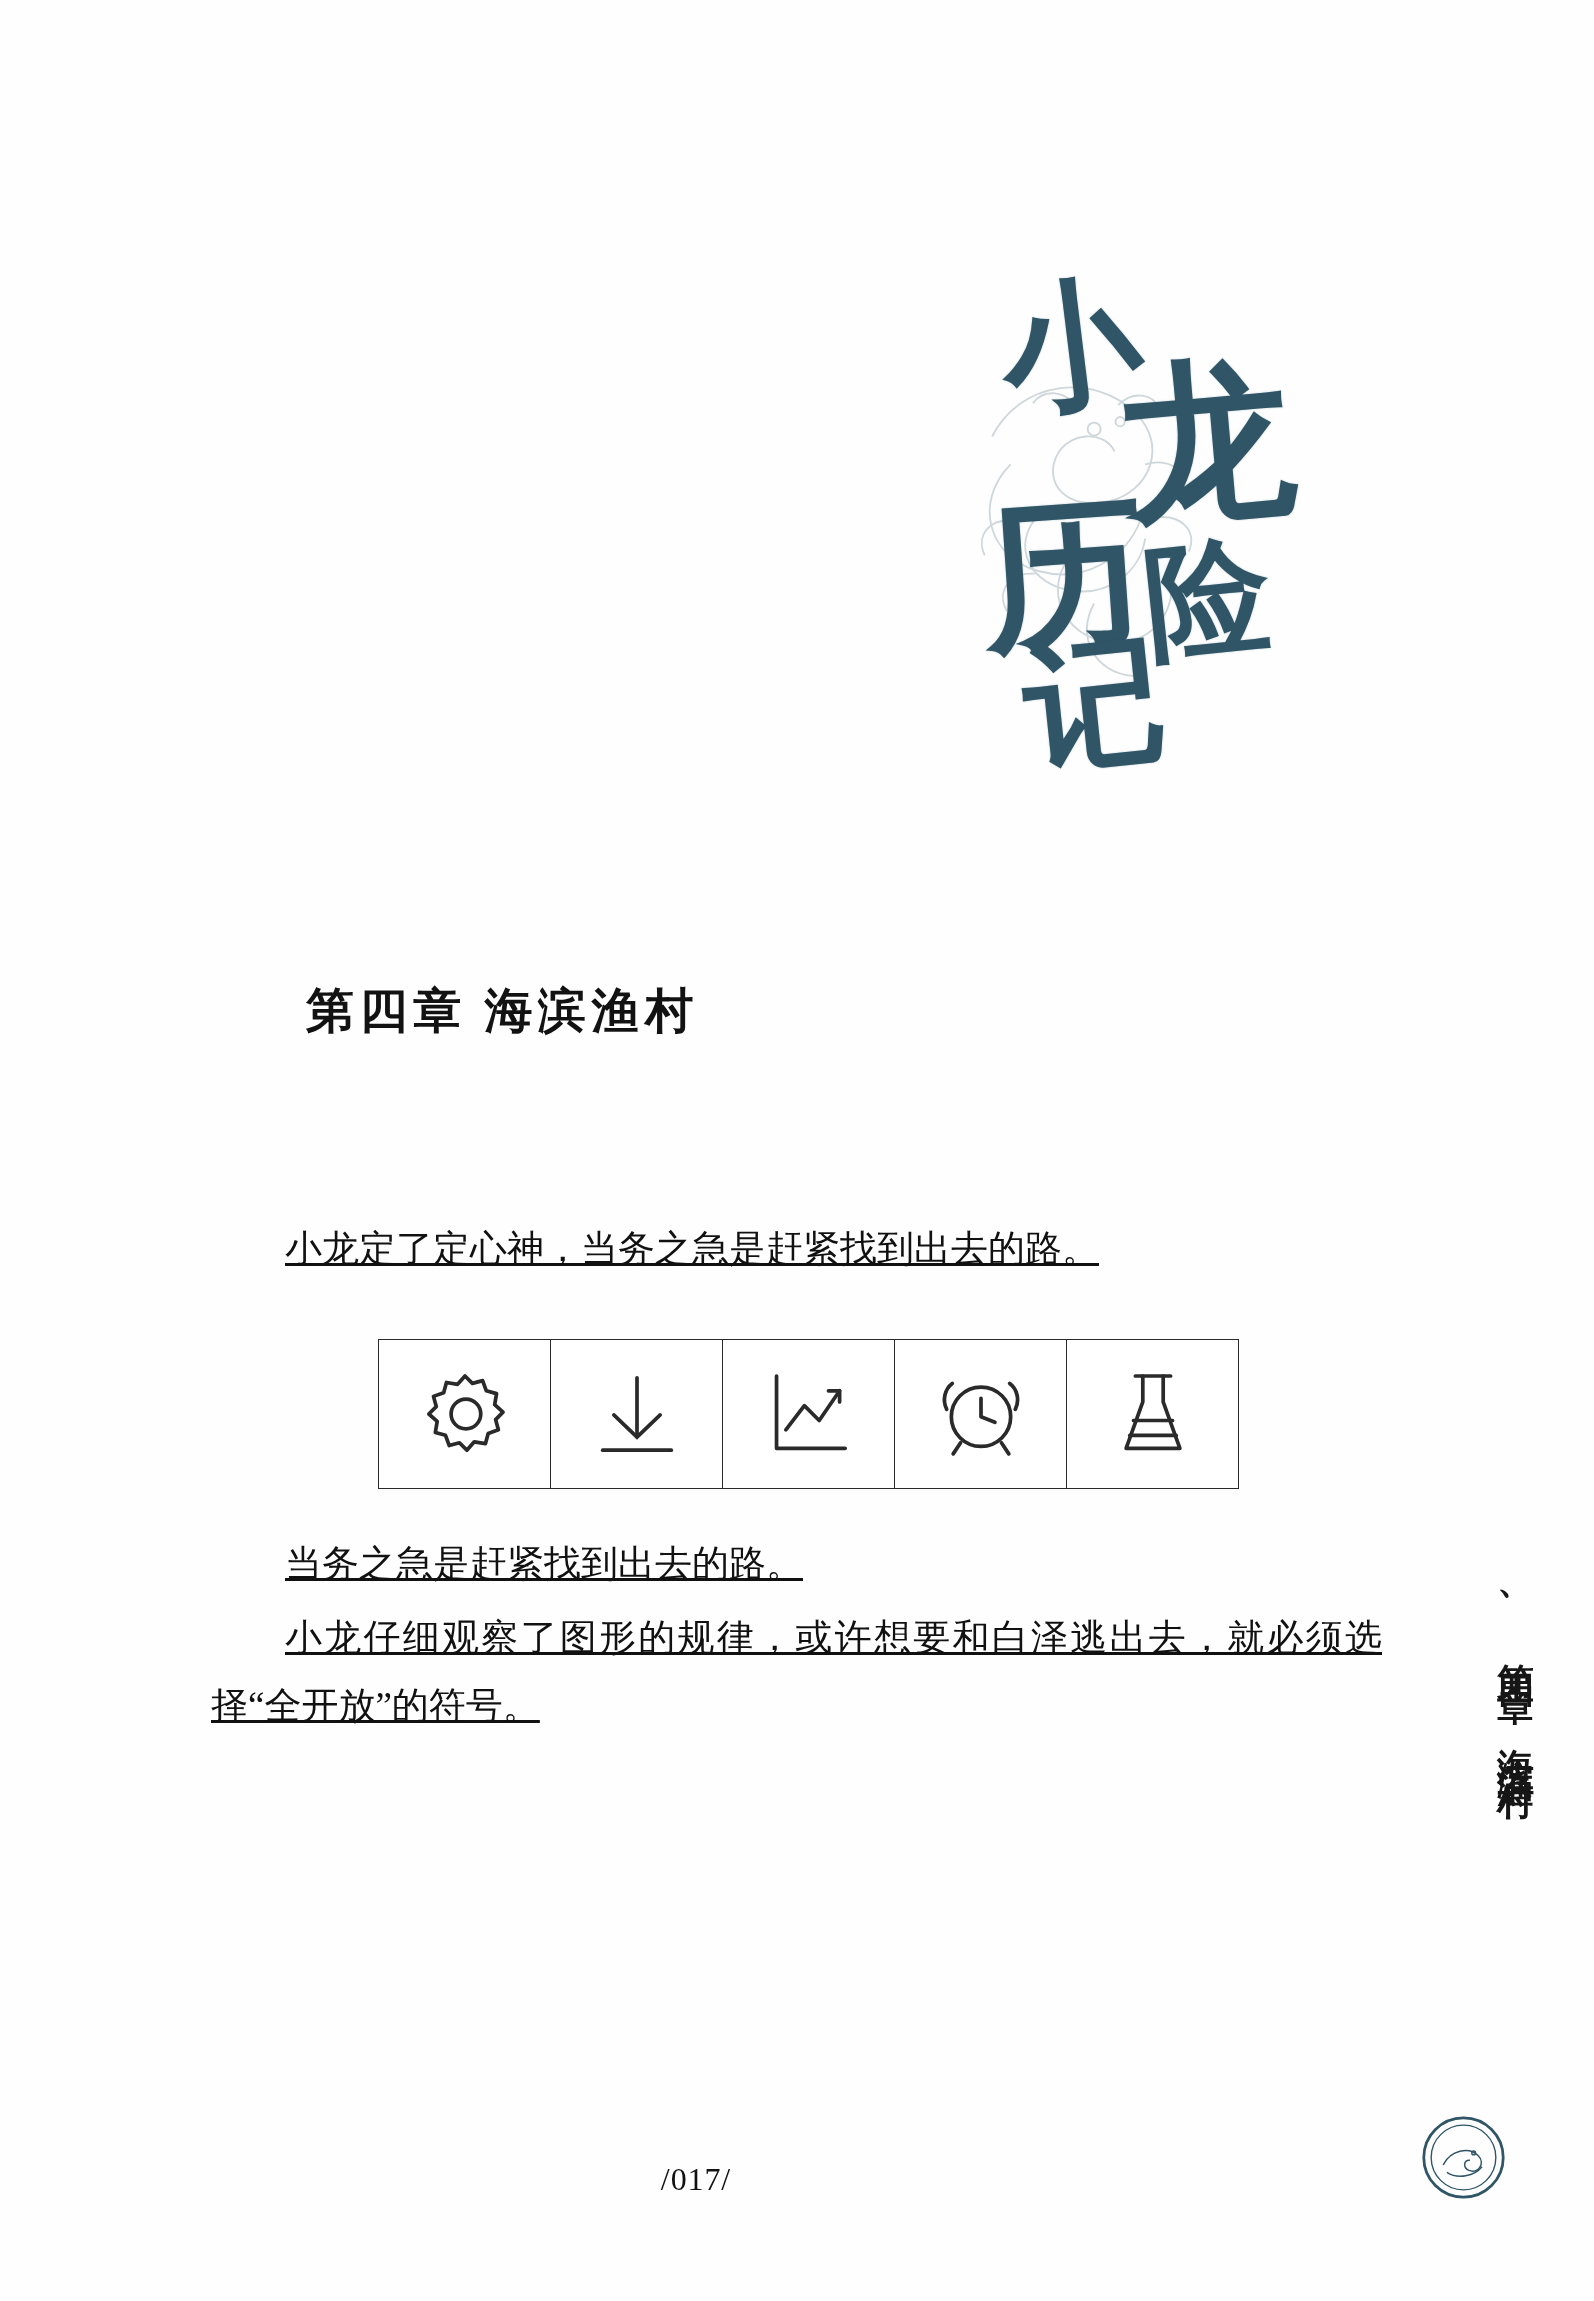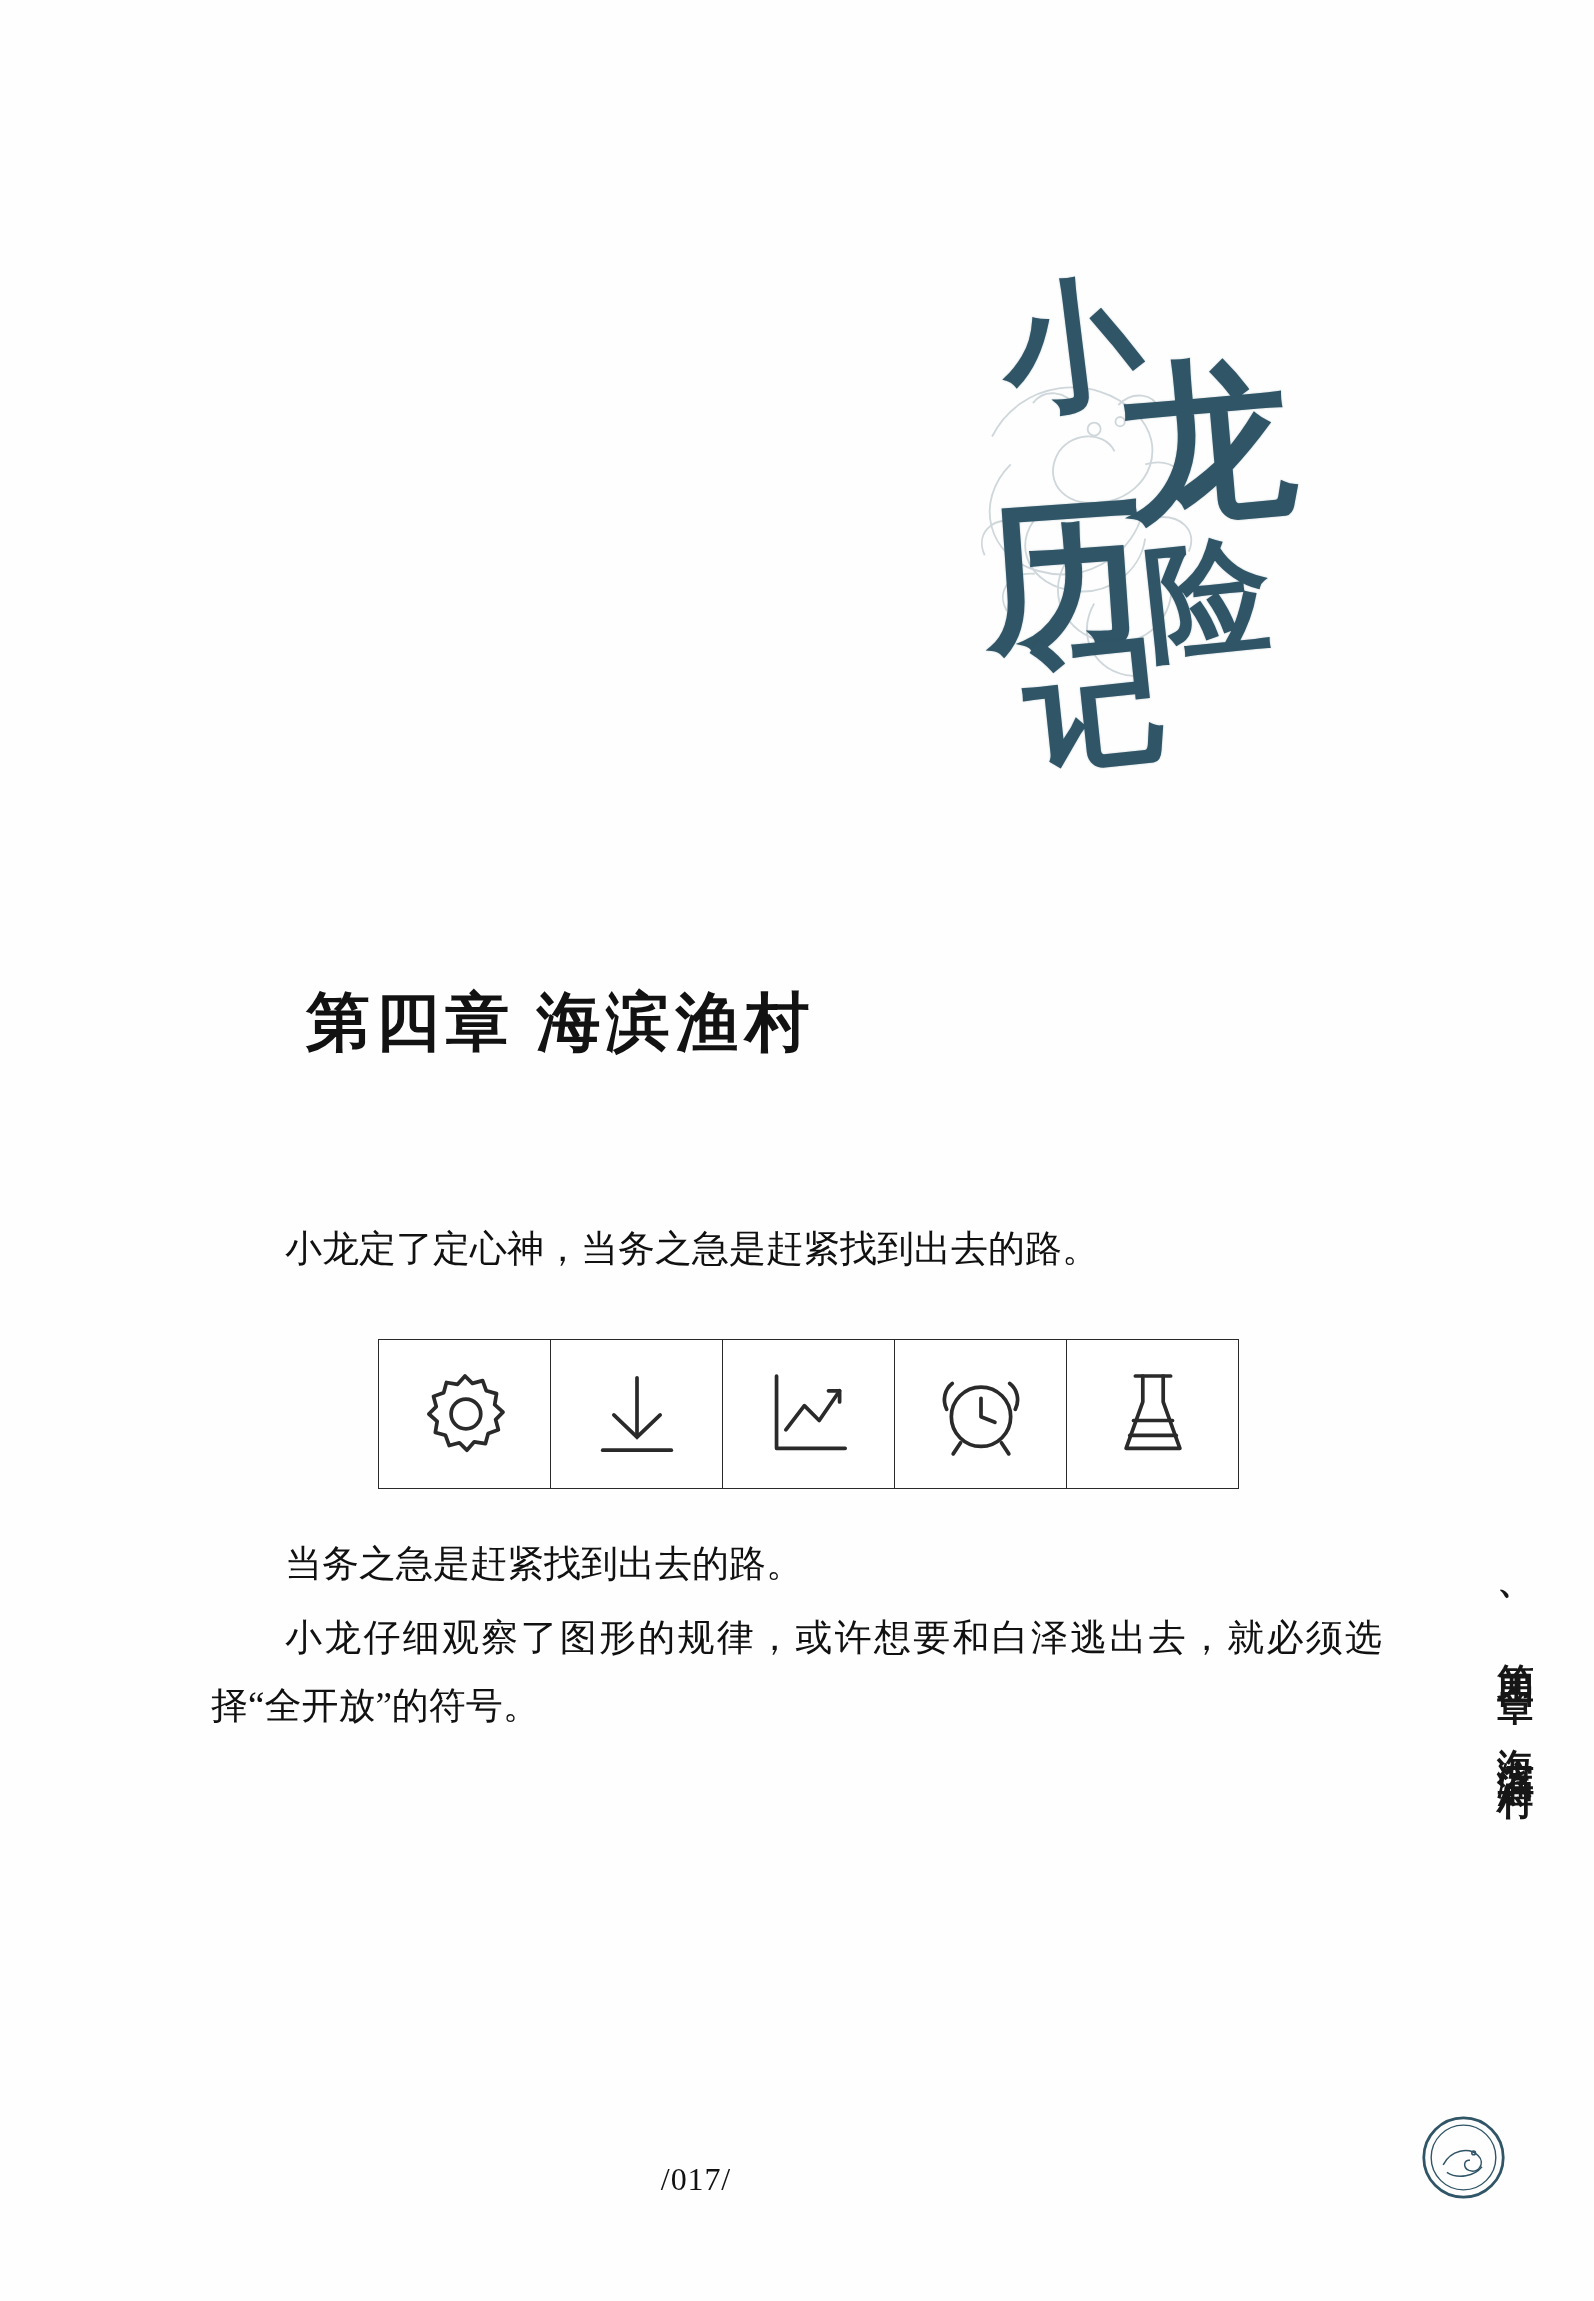--- a/index.html
+++ b/index.html
@@ -50,40 +50,40 @@
   .glyph-long { top: 88px;  left: 176px; font-size: 172px; transform: rotate(-5deg); }
   .glyph-li   { top: 227px; left: 37px;  font-size: 162px; transform: rotate(-4deg); }
   .glyph-xian { top: 269px; left: 199px; font-size: 125px; transform: rotate(-6deg); }
   .glyph-ji   { top: 366px; left: 79px;  font-size: 139px; transform: rotate(-6deg); }
 
   
   .chapter-title {
     position: absolute;
     top: 979px;
     left: 306px;
-    font-size: 64px;
+    font-size: 48px;
     font-weight: 700;
     letter-spacing: 5.6px;
     color: #121212;
     font-family: "Liberation Serif", "DejaVu Serif", serif;
     white-space: nowrap;
   }
 
   
   .body-text {
     position: absolute;
     top: 1215px;
     left: 211px;
     width: 1171px;
     font-size: 37px;
     line-height: 1.85;
     color: #111111;
     text-align: justify;
   }
-  .para { margin: 0 0 5.6px 0; }
+  .para { margin: 0 0 5.6px 0; text-decoration: underline; }
   .para.indent { text-indent: 2em; }
 
   
   .icon-strip {
     position: absolute;
     top: 1339px;
     left: 378px;
     display: flex;
     border: 1.9px solid #2a2a2a;
     background: #ffffff;

